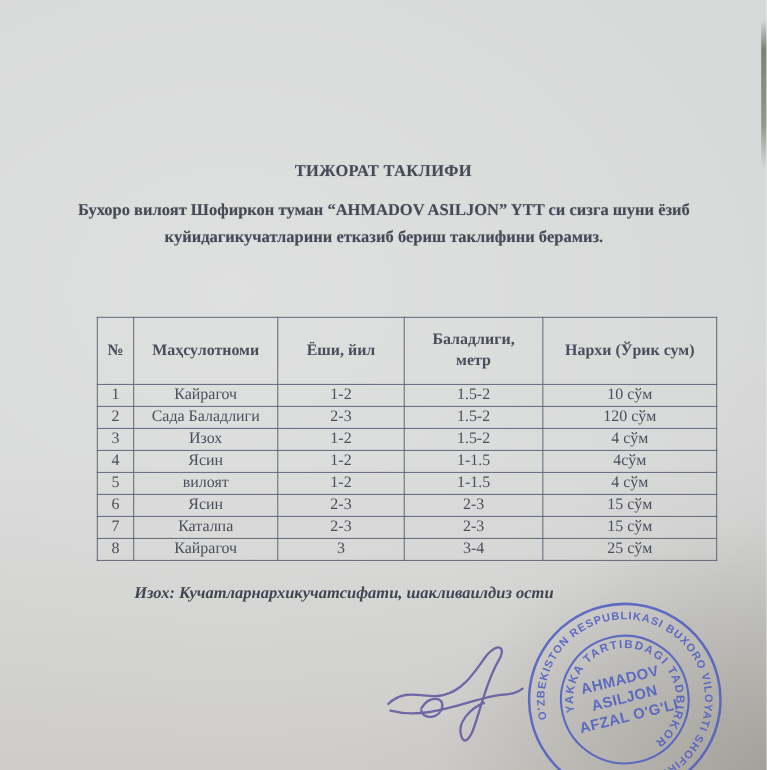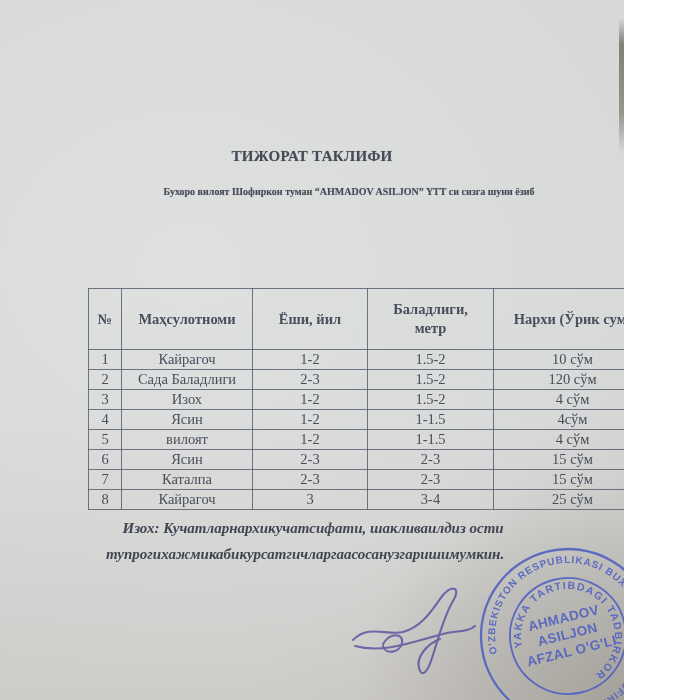--- a/index.html
+++ b/index.html
@@ -1,20 +1,20 @@
 <!DOCTYPE html>
 <html><head>
 <meta charset="utf-8">
 <style>
   * { margin:0; padding:0; box-sizing:border-box; }
   html,body { width:697px; }
   body { font-family:"Liberation Serif","DejaVu Serif",serif; }
 
   .sheet {
-    position:relative; width:624px; height:700px; overflow:hidden;
+    position:relative; width:697px; height:700px; overflow:hidden;
     background-color:#d7d8d8;
     background-image:
       radial-gradient(120% 90% at 30% 38%, rgba(255,255,255,0.20), rgba(255,255,255,0) 70%),
       linear-gradient(180deg, rgba(0,0,0,0) 58%, rgba(150,135,115,0.14) 100%),
       radial-gradient(62% 46% at 100% 100%, rgba(75,70,58,0.30), rgba(75,70,58,0) 70%),
       linear-gradient(135deg, rgba(0,0,0,0) 70%, rgba(120,115,100,0.10) 100%);
   }
   .photo-edge {
     position:absolute; right:0; top:18px; width:5px; height:135px;
     background:linear-gradient(180deg, rgba(95,100,88,0) 0%, rgba(95,100,88,0.75) 20%,
@@ -22,45 +22,44 @@
   }
 
   .ink { color:#444a56; text-shadow:0 0 1px rgba(68,74,86,0.35); }
 
   .doc-title {
     position:absolute; top:148px; left:0; width:100%;
     text-align:center; font-weight:bold; font-size:15px; letter-spacing:0.3px;
   }
   .doc-body {
     position:absolute; top:179px; left:52px; width:594px;
-    text-align:center; font-weight:bold; font-size:10px; line-height:25px;
+    text-align:center; font-weight:bold; font-size:15px; line-height:25px;
   }
 
   table.doc-table {
     position:absolute; top:288px; left:88px; width:563px;
     border-collapse:collapse; table-layout:fixed;
     font-size:14.5px; color:#484e5a;
   }
   .doc-table th, .doc-table td {
     border:1px solid rgba(88,95,110,0.85);
     text-align:center; vertical-align:middle; padding:0;
   }
   .doc-table th { height:61px; font-weight:bold; white-space:pre-line; line-height:19px; }
   .doc-table td { height:19px; line-height:19px; }
   col.c-num { width:33px; }
   col.c-name { width:131px; }
   col.c-age { width:115px; }
   col.c-height { width:126px; }
   col.c-price { width:158px; }
 
   .doc-note {
-    position:absolute; top:515px; left:106px;
+    position:absolute; top:527px; left:106px;
     font-style:italic; font-weight:bold; font-size:15px; line-height:26px;
     color:#3f4551;
-    text-align:center;
   }
   .doc-note .first { margin-left:16px; }
 
   .signature { position:absolute; left:343px; top:578px; width:150px; height:112px; opacity:0.8; }
   .stamp {
     position:absolute; left:472px; top:540px; width:192px; height:192px;
     opacity:0.88; filter:blur(0.35px);
   }
   .stamp text { font-family:"Liberation Sans","DejaVu Sans",sans-serif; font-weight:bold; }
   .stamp .ring-outer { font-size:10px; letter-spacing:0.9px; }
@@ -71,20 +70,21 @@
 </head>
 <body>
 
 <div class="sheet">
   <div class="photo-edge"></div>
 
   <div class="doc-title ink">ТИЖОРАТ ТАКЛИФИ</div>
 
   <div class="doc-body ink">
     <div>Бухоро вилоят Шофиркон туман “AHMADOV ASILJON” YTT си сизга шуни ёзиб</div>
+    <div>куйидагикучатларини етказиб бериш таклифини берамиз.</div>
   </div>
 
   <table class="doc-table">
     <colgroup>
       <col class="c-num">
         <col class="c-name">
         <col class="c-age">
         <col class="c-height">
         <col class="c-price">
     </colgroup>
@@ -153,21 +153,20 @@
         <td>Кайрагоч</td>
         <td>3</td>
         <td>3-4</td>
         <td>25 сўм</td>
       </tr>
     </tbody>
   </table>
 
   <div class="doc-note">
     <div class="first">Изох: Кучатларнархикучатсифати, шакливаилдиз ости</div>
-    <div>тупрогихажмикабикурсатгичларгаасосанузгаришимумкин.</div>
   </div>
 
   <svg class="signature" viewBox="0 0 150 112">
     <g fill="none" stroke-width="2.1" stroke-linecap="round" stroke="#5a4d9d">
       <path d="M10,62 C26,46 44,58 60,54 C80,49 90,30 100,17 C110,6 118,10 110,23 C100,40 95,62 89,80 C85,93 79,101 76,90 C73,79 84,66 97,61"></path>
       <path d="M12,68 C42,76 72,63 100,56 C114,52 124,55 132,48"></path>
       <path d="M40,66 C47,54 61,55 59,65 C57,75 42,77 40,68"></path>
     </g>
   </svg>
 

